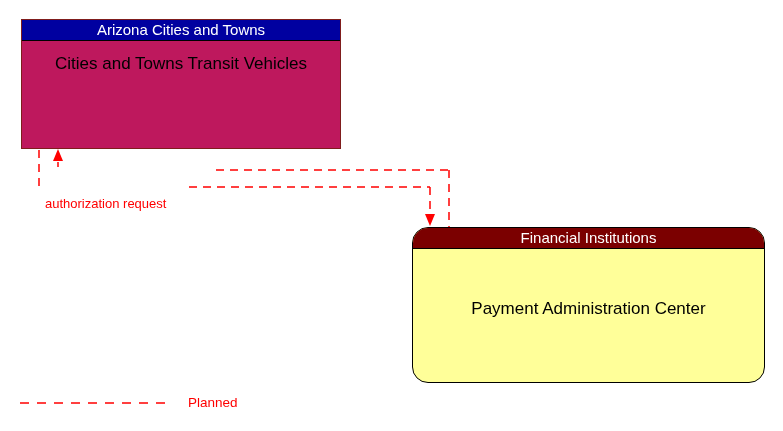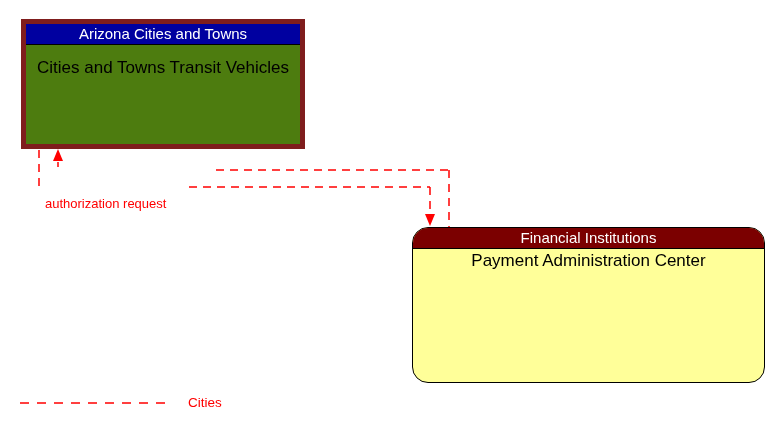--- a/index.html
+++ b/index.html
@@ -20,23 +20,23 @@
   }
   .box-body {
     text-align: center;
     font-size: 17px;
     color: #000000;
   }
 
   
   .top-box {
     left: 21px; top: 19px;
-    width: 284px; height: 130px;
-    border: 5px solid #7f1d1d;
-    background: #4d7c0f;
+    width: 320px; height: 130px;
+    border: 1px solid #7f1d1d;
+    background: #be185d;
   }
   .top-box .box-header {
     height: 20px; line-height: 20px;
     background: #0000A0;
     color: #ffffff;
     border-bottom: 1px solid #000000;
   }
   .top-box .box-body { padding-top: 13px; }
 
   
@@ -47,21 +47,21 @@
     border-radius: 16px;
     overflow: hidden;
     background: #FFFF99;
   }
   .bottom-box .box-header {
     height: 20px; line-height: 20px;
     background: #7B0000;
     color: #ffffff;
     border-bottom: 1px solid #000000;
   }
-  .bottom-box .box-body { padding-top: 2px; }
+  .bottom-box .box-body { padding-top: 2px; margin-top: 48px; }
 
   .overlay {
     position: absolute;
     left: 0; top: 0;
     width: 783px; height: 431px;
     pointer-events: none;
   }
 
   .flow-label {
     position: absolute;
@@ -99,15 +99,15 @@
     <line x1="39" y1="150" x2="39" y2="186" stroke="#FF0000" stroke-width="1.5" stroke-dasharray="8,6"></line>
     <line x1="189" y1="187" x2="430" y2="187" stroke="#FF0000" stroke-width="1.5" stroke-dasharray="8,6"></line>
     <line x1="430" y1="187" x2="430" y2="214" stroke="#FF0000" stroke-width="1.5" stroke-dasharray="8,6"></line>
     <polygon points="430,226 425,214 435,214" fill="#FF0000"></polygon>
 
     <line x1="20" y1="403" x2="169" y2="403" stroke="#FF0000" stroke-width="1.5" stroke-dasharray="9,8"></line>
   </svg>
 
   <span class="flow-label label-request">authorization request</span>
 
-  <span class="flow-label legend-label">Cities</span>
+  <span class="flow-label legend-label">Planned</span>
 
 </div>
 
 </body></html>

